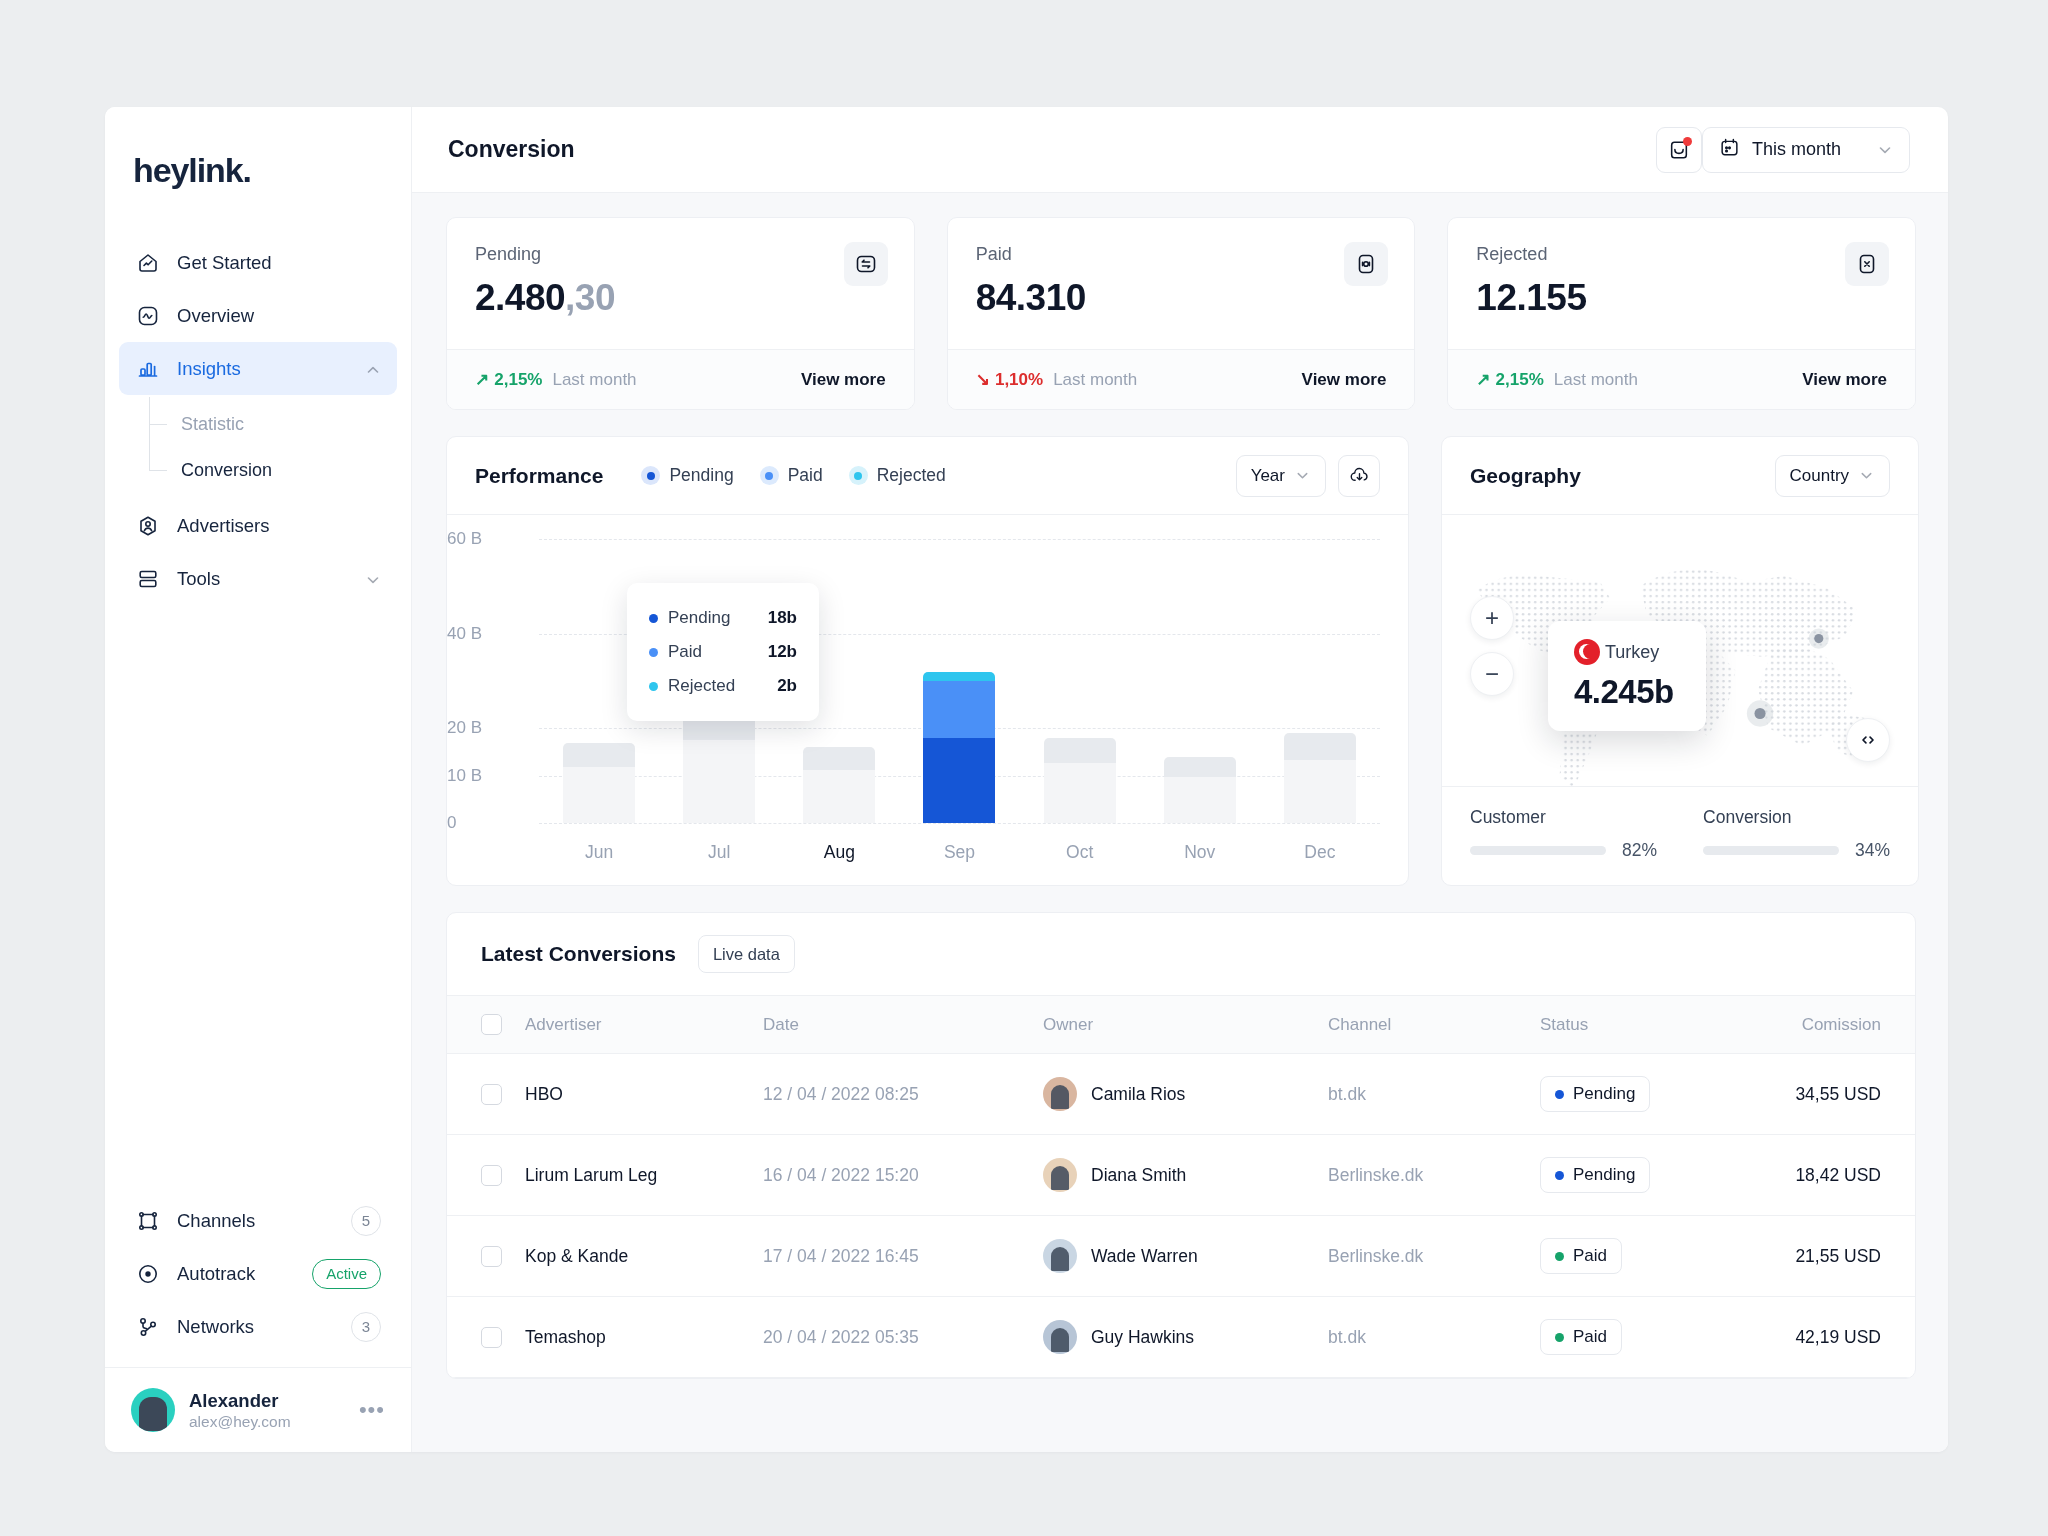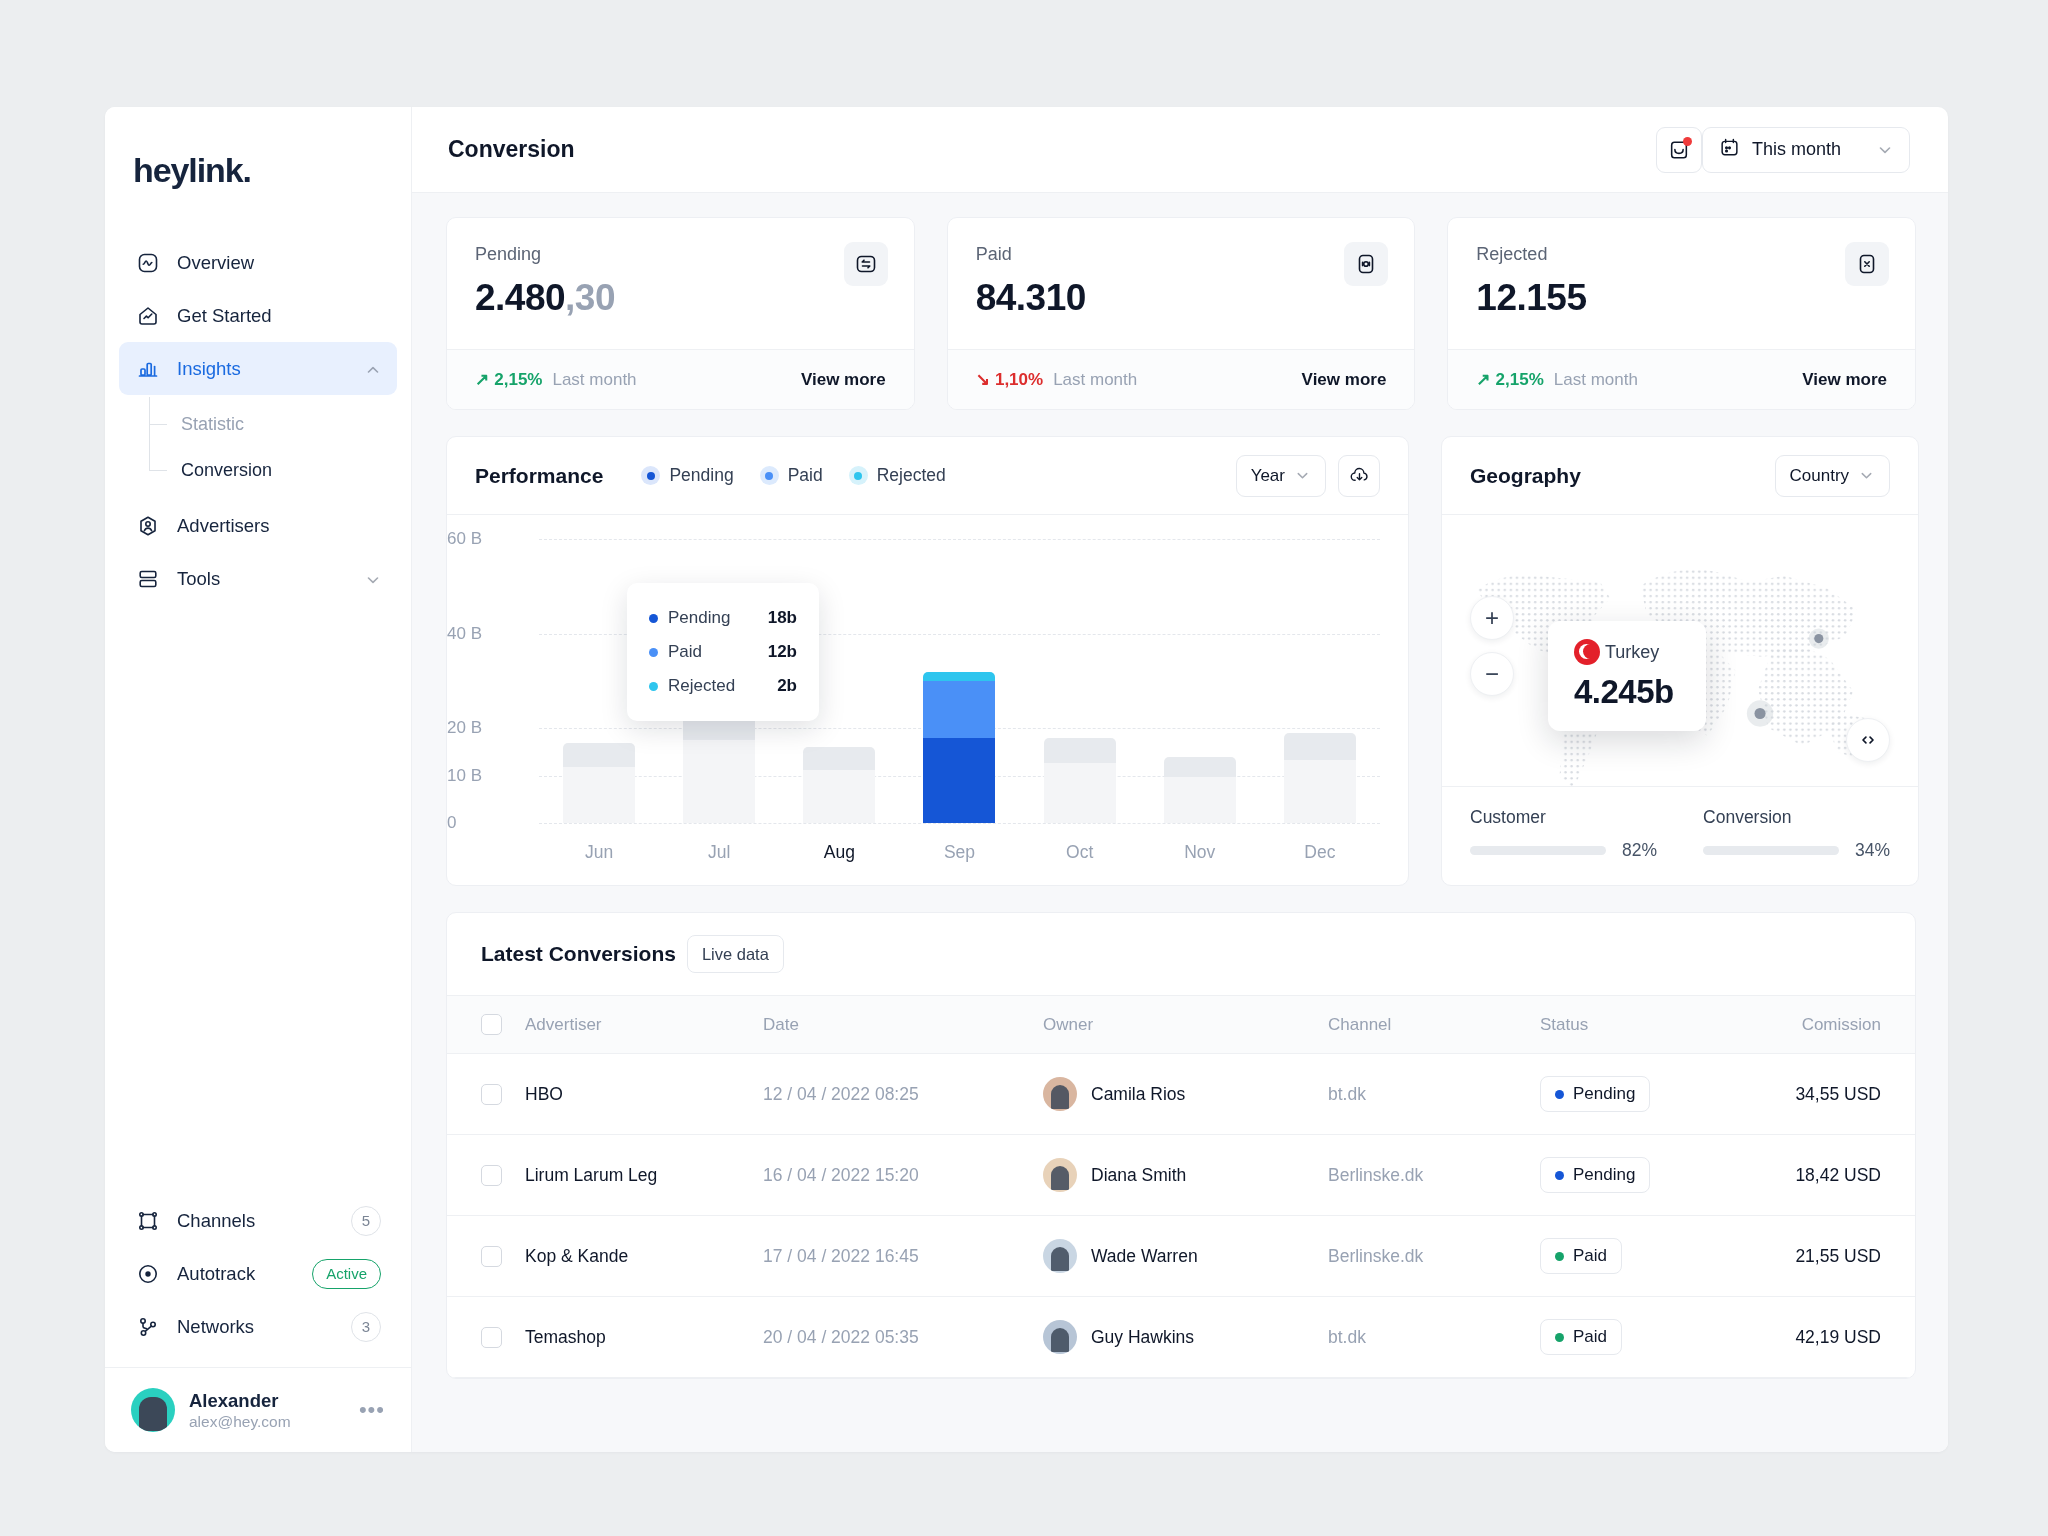--- a/index.html
+++ b/index.html
@@ -229,21 +229,21 @@
     display:flex; gap: 46px;
   }
   .prog-label { font-size:17.5px; color:#344054; margin-bottom: 12px;}
   .prog-line { display:flex; align-items:center; gap: 16px;}
   .track { width: 136px; height: 9px; border-radius:5px; background:#e7eaee; overflow:hidden;}
   .fill { height:100%; border-radius:5px;}
   .prog-pct { font-size:17.5px; color:#475467;}
 
   
   .table-card { background:#fff;border:1px solid #edeff3;border-radius:10px; margin-top:26px; overflow:hidden;}
-  .table-head { height: 82px; display:flex; align-items:center; padding: 0 34px; gap: 11px;}
+  .table-head { height: 82px; display:flex; align-items:center; padding: 0 34px; gap: 22px;}
   .table-title { font-size:21px;font-weight:700;color:#0f1729;}
   .live-pill {
     height: 38px; border-radius:8px; border:1px solid #e6e9ee;
     display:flex;align-items:center;padding:0 14px;font-size:16.5px;color:#344054;cursor:pointer;
   }
   table { width:100%; border-collapse: collapse; }
   thead tr { background:#fafbfc; }
   th {
     text-align:left; font-size:17px; font-weight:400; color:#98a2b3;
     padding: 18px 0; border-top:1px solid #eef0f3; border-bottom:1px solid #eef0f3;
@@ -276,35 +276,35 @@
 <div class="app">
 
   <aside class="sidebar">
     <div class="logo">heylink.</div>
 
     <nav class="nav">
 
       <div class="nav-item">
         <span class="ic">
           <svg width="24" height="24" viewBox="0 0 24 24" fill="none" stroke="#16243d" stroke-width="1.6" stroke-linecap="round" stroke-linejoin="round">
+            <path d="M4 10.5 12 4l8 6.5V18a2 2 0 0 1-2 2H6a2 2 0 0 1-2-2z"></path>
+            <path d="M8 14.5l2.4-2.4 1.7 1.7L15.8 10"></path>
+          </svg>
+        </span>
+        <span class="lbl">Get Started</span>
+      </div>
+
+      <div class="nav-item">
+        <span class="ic">
+          <svg width="24" height="24" viewBox="0 0 24 24" fill="none" stroke="#16243d" stroke-width="1.6" stroke-linecap="round" stroke-linejoin="round">
             <rect x="3.5" y="3.5" width="17" height="17" rx="5"></rect>
             <path d="M7.2 13.2c1.4 0 1.7-3.2 3-3.2s1.6 4.2 2.9 4.2 1.6-2.6 2.7-2.6"></path>
           </svg>
         </span>
         <span class="lbl">Overview</span>
-      </div>
-
-      <div class="nav-item">
-        <span class="ic">
-          <svg width="24" height="24" viewBox="0 0 24 24" fill="none" stroke="#16243d" stroke-width="1.6" stroke-linecap="round" stroke-linejoin="round">
-            <path d="M4 10.5 12 4l8 6.5V18a2 2 0 0 1-2 2H6a2 2 0 0 1-2-2z"></path>
-            <path d="M8 14.5l2.4-2.4 1.7 1.7L15.8 10"></path>
-          </svg>
-        </span>
-        <span class="lbl">Get Started</span>
       </div>
 
       <div class="nav-item active">
         <span class="ic">
           <svg width="24" height="24" viewBox="0 0 24 24" fill="none" stroke="#1a6ae0" stroke-width="1.7" stroke-linecap="round" stroke-linejoin="round">
             <path d="M3.5 19h17"></path>
             <rect x="5" y="12" width="4" height="6.2" rx="1"></rect>
             <rect x="11.2" y="6.5" width="4" height="11.7" rx="1"></rect>
             <path d="M18.6 9.5v8.7"></path>
           </svg>

